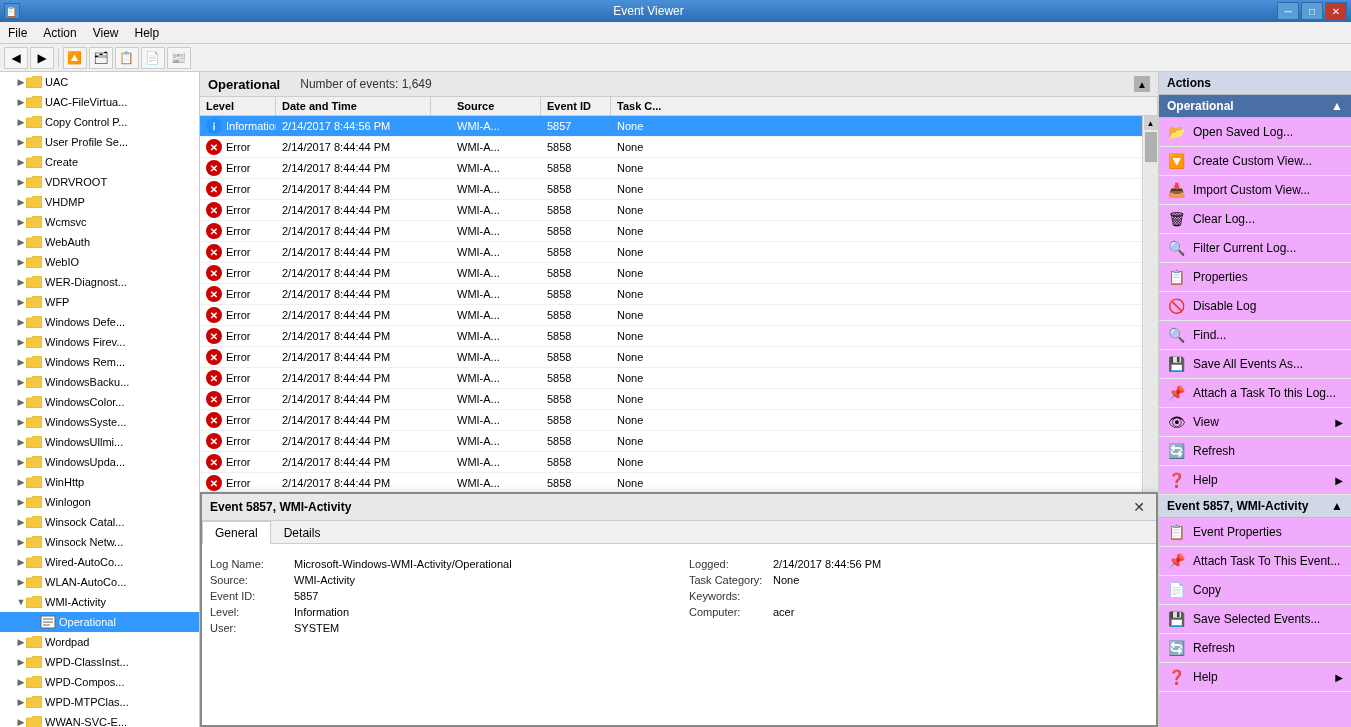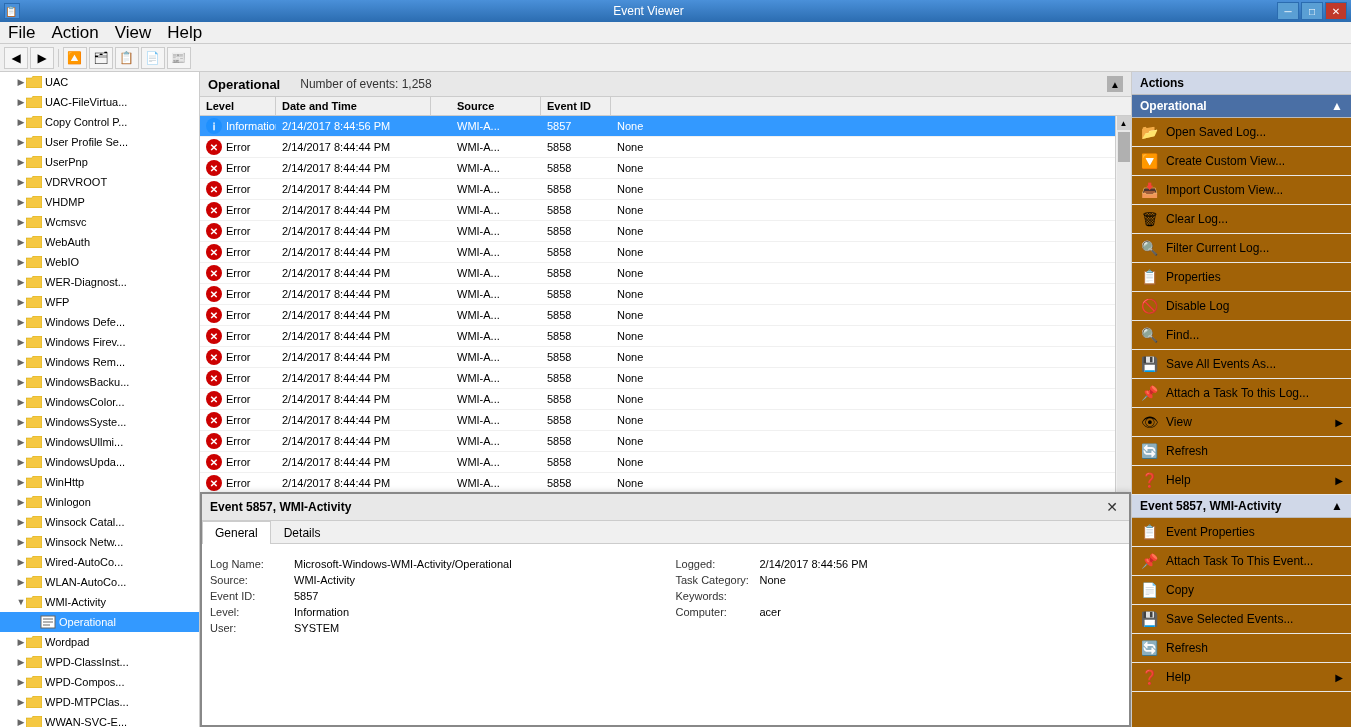--- a/index.html
+++ b/index.html
@@ -27,21 +27,21 @@
     .menu-bar {
       background: #f0f0f0;
       height: 22px;
       display: flex;
       align-items: center;
       border-bottom: 1px solid #ccc;
     }
     .menu-item {
       padding: 2px 8px;
       cursor: pointer;
-      font-size: 17px;
+      font-size: 12px;
     }
 
     
     .toolbar {
       background: #f0f0f0;
       height: 28px;
       display: flex;
       align-items: center;
       padding: 2px 4px;
       border-bottom: 1px solid #ccc;
@@ -226,22 +226,22 @@
       gap: 4px 20px;
       padding: 6px 0;
       font-size: 11px;
     }
     .detail-meta-row { display: flex; gap: 4px; }
     .detail-meta-label { color: #333; min-width: 80px; }
     .detail-meta-value { color: #000; }
 
     
     .actions-panel {
-      width: 220px;
-      background: #a16207;
+      width: 193px;
+      background: #f0abfc;
       border-left: 1px solid #ccc;
       overflow-y: auto;
     }
     .actions-section-header {
       background: #d0d8e8;
       padding: 4px 8px;
       font-weight: bold;
       font-size: 12px;
       border-bottom: 1px solid #bbb;
       display: flex;
@@ -359,21 +359,21 @@
           </span>
           <span class="item-text">User Profile Se...</span>
         </div>
         <div class="sidebar-item" style="padding-left: 16px;">
           <span class="arrow">▶</span>
           <span class="folder-icon" style="color: rgb(232, 200, 74);">
             <svg width="16" height="12" viewBox="0 0 16 12">
               <path d="M0 2 L6 2 L7 0 L16 0 L16 12 L0 12 Z" fill="#f5c842" stroke="#c8a200" stroke-width="0.5"></path>
             </svg>
           </span>
-          <span class="item-text">UserPnp</span>
+          <span class="item-text">Create</span>
         </div>
         <div class="sidebar-item" style="padding-left: 16px;">
           <span class="arrow">▶</span>
           <span class="folder-icon" style="color: rgb(232, 200, 74);">
             <svg width="16" height="12" viewBox="0 0 16 12">
               <path d="M0 2 L6 2 L7 0 L16 0 L16 12 L0 12 Z" fill="#f5c842" stroke="#c8a200" stroke-width="0.5"></path>
             </svg>
           </span>
           <span class="item-text">VDRVROOT</span>
         </div>
@@ -625,30 +625,31 @@
         </div>
       </div>
 
   </div>
 
   <div class="content-area">
 
     <div class="event-table-container">
       <div class="event-table-header-bar">
         <span class="event-table-title">Operational</span>
-        <span class="event-count">Number of events: 1,258</span>
+        <span class="event-count">Number of events: 1,649</span>
         <span style="flex:1"></span>
         <div style="width:16px; height:16px; background:#b0b0b0; cursor:pointer; display:flex; align-items:center; justify-content:center; font-size:10px;">▲</div>
       </div>
 
       <div class="table-header-row">
         <div class="table-header-cell col-level">Level</div>
         <div class="table-header-cell col-date">Date and Time</div>
         <div class="table-header-cell col-source">Source</div>
         <div class="table-header-cell col-eventid">Event ID</div>
+        <div class="table-header-cell col-taskcat">Task C...</div>
       </div>
 
       <div class="table-scroll-area">
         <div class="table-main">
           <div class="table-body" id="table-body">
               <div class="table-row selected">
                 <div class="table-cell col-level level-cell">
                   <span class="level-icon level-info">ℹ</span>
                   <span>Information</span>
                 </div>

